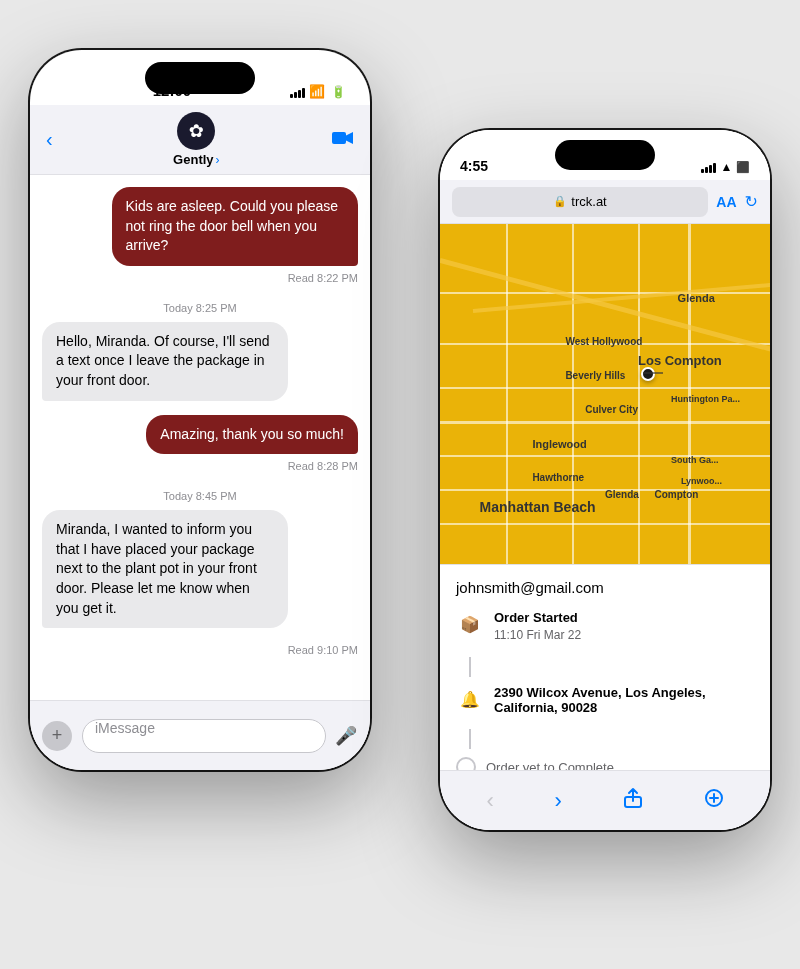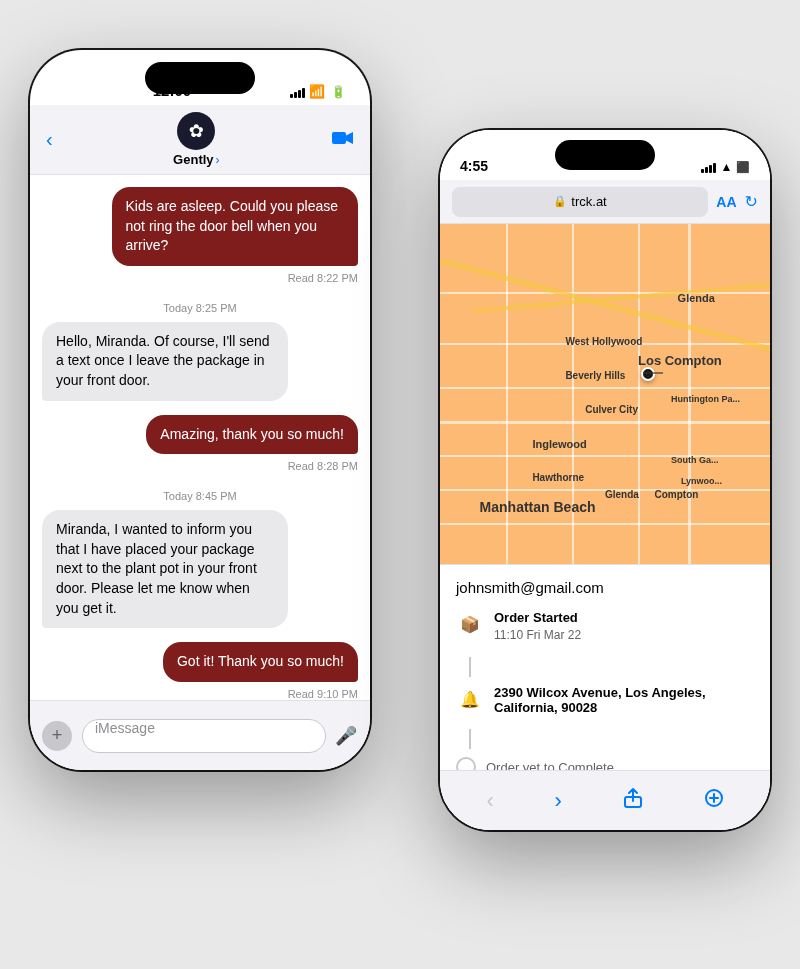--- a/index.html
+++ b/index.html
@@ -353,21 +353,21 @@
       cursor: pointer;
     }
 
     
     .map-area {
       position: absolute;
       top: 94px;
       left: 0;
       right: 0;
       height: 340px;
-      background: #fdba74;
+      background: #eab308;
       overflow: hidden;
     }
 
     .map-bg {
       width: 100%;
       height: 100%;
       position: relative;
     }
 
     
@@ -591,23 +591,20 @@
 
         <div class="msg-date">Today 8:45 PM</div>
 
         <div style="display:flex;flex-direction:column;align-items:flex-start;margin-bottom:10px">
           <div class="msg-bubble received">
             <span>Miranda, I wanted to inform you that I have placed your package next to the plant pot in your front door. Please let me know when you get it.</span>
           </div>
         </div>
 
         <div style="display:flex;flex-direction:column;align-items:flex-end;margin-bottom:2px">
-          <div class="msg-bubble sent">
-            <span>Got it! Thank you so much!</span>
-          </div>
           <div class="msg-timestamp">Read 9:10 PM</div>
         </div>
       </div>
 
       <div class="input-bar">
         <div class="plus-btn">
           <span>+</span>
         </div>
         <div class="imessage-input">
           <span style="color:#8e8e93;font-size:14px">iMessage</span>

